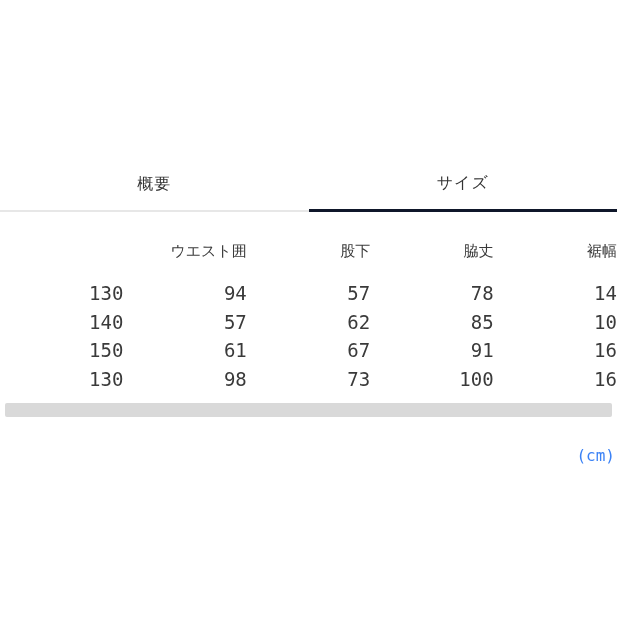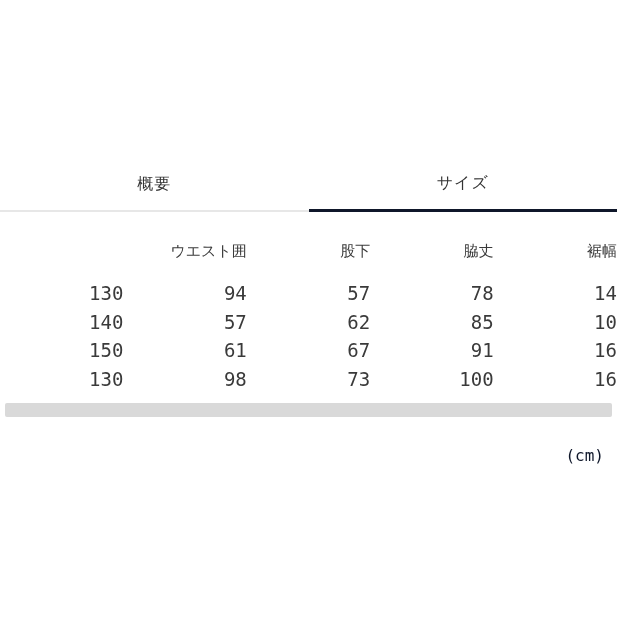--- a/index.html
+++ b/index.html
@@ -57,24 +57,24 @@
   
   .hscrollbar {
     position:absolute; top:403px; left:5px;
     width:607px; height:14px;
     background:#d9d9d9;
     border-radius:2px;
   }
 
   
   .unit-label {
-    position:absolute; top:446px; right:13px;
+    position:absolute; top:446px; right:2px;
     font-size:16px;
     font-family:"DejaVu Sans Mono","Liberation Mono",monospace;
-    color:#0f172a;
+    color:#3b82f6;
   }
 </style>
 </head>
 <body>
 
 <div class="page">
 
   <div class="tabbar">
     <div class="tab">概要</div>
     <div class="tab active">サイズ</div>

